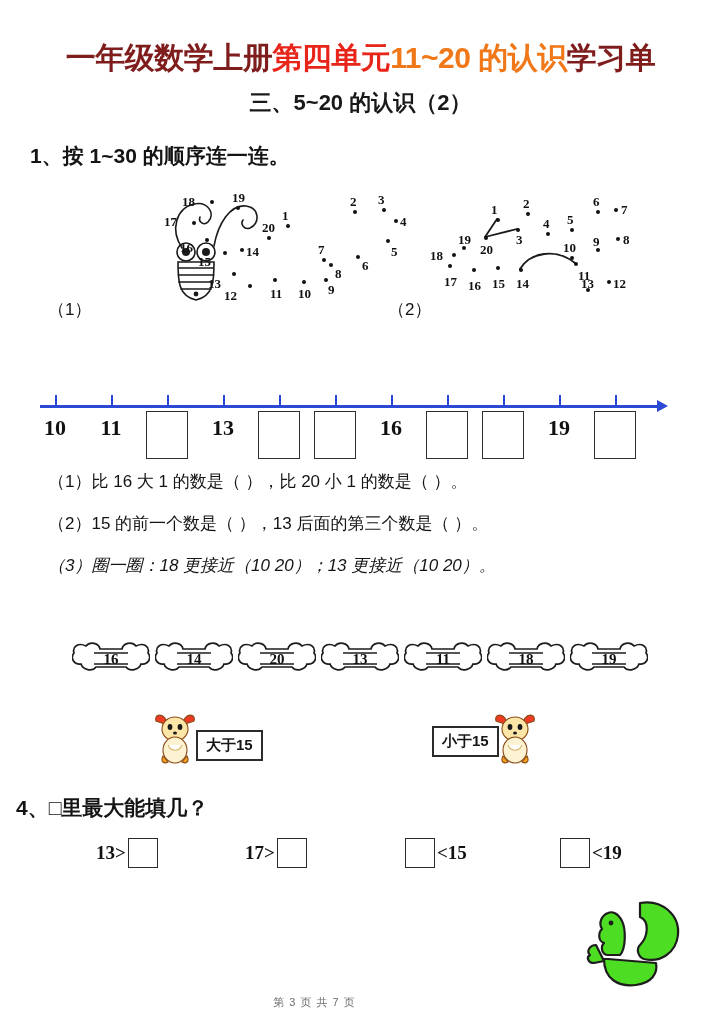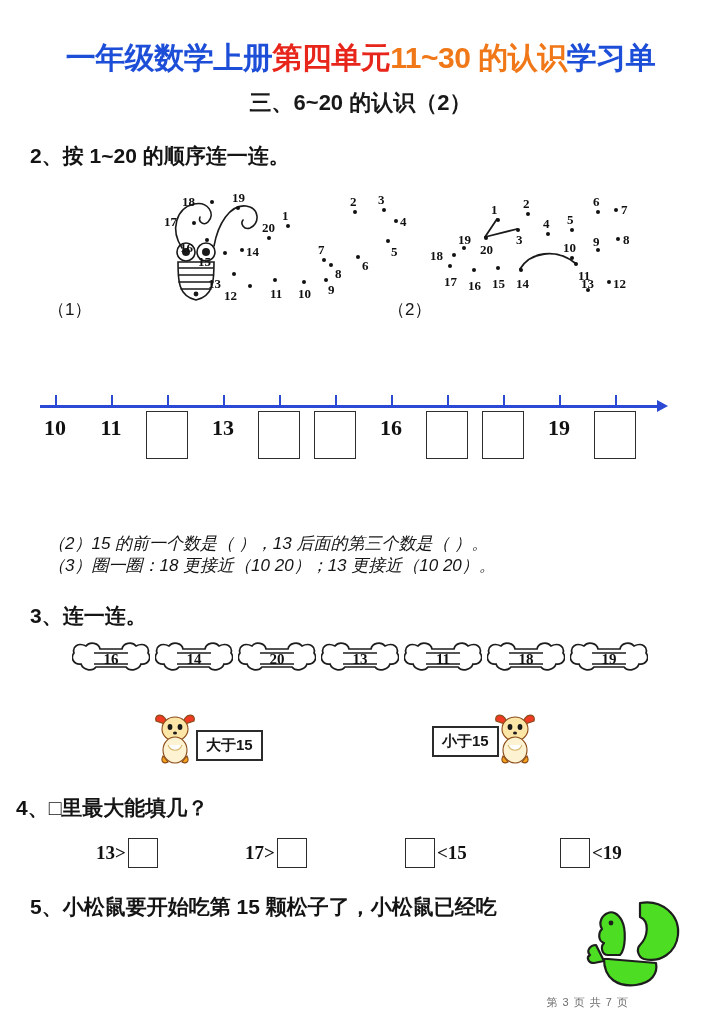--- a/index.html
+++ b/index.html
@@ -13,21 +13,21 @@
   }
   .page { position: relative; width: 721px; height: 1024px; background:#fff; }
 
   
   .title {
     position: absolute; top: 38px; left: 0; width: 721px;
     text-align: center;
     font-size: 30px; font-weight: 700; letter-spacing: -0.5px;
     white-space: nowrap;
   }
-  .t-black { color: #1d4ed8; }
+  .t-black { color: #7f1d1d; }
   .t-red   { color: #e8251a; }
   .t-orange{ color: #f07818; }
 
   .subtitle {
     position: absolute; top: 88px; left: 0; width: 721px;
     text-align: center; font-size: 22px; font-weight: 600; color: #191919;
   }
 
   
   .qhead {
@@ -110,36 +110,36 @@
 
   
   .q5line {
     position: absolute; font-size: 21px; font-weight: 600; color:#141414;
     white-space: nowrap;
   }
   .squirrel { position: absolute; width: 106px; height: 96px; }
 
   
   .footer {
-    position: absolute; bottom: 14px; left: 0; width: 629px; text-align:right;
+    position: absolute; bottom: 14px; left: 0; width: 629px; text-align:center;
     font-size: 11px; color: #6d6d6d; letter-spacing: 1px;
   }
 </style>
 </head>
 <body>
 
 <div class="page">
 
   <div class="title">
-    <span class="t-black">一年级数学上册</span><span class="t-red">第四单元</span><span class="t-orange">11~30 的认识</span><span class="t-black">学习单</span>
+    <span class="t-black">一年级数学上册</span><span class="t-red">第四单元</span><span class="t-orange">11~20 的认识</span><span class="t-black">学习单</span>
   </div>
 
-  <div class="subtitle">三、6~20 的认识（2）</div>
-
-  <div class="qhead" style="left:30px; top:142px;">2、按 1~20 的顺序连一连。</div>
+  <div class="subtitle">三、5~20 的认识（2）</div>
+
+  <div class="qhead" style="left:30px; top:142px;">1、按 1~30 的顺序连一连。</div>
 
   <div class="puzzle" id="puzzle1" style="left:110px; top:188px; width:320px; height:115px;">
     <svg width="320" height="115" style="position:absolute;left:0;top:0;">
       <g fill="none" stroke="#1a1a1a" stroke-width="1.6" stroke-linecap="round">
 
         <path d="M72,60 C60,42 66,20 84,16 C98,13 106,26 98,34 C94,38 88,34 90,29"></path>
 
         <path d="M104,58 C108,36 120,16 136,18 C150,20 150,36 140,40 C134,42 130,36 133,32"></path>
 
         <circle cx="76" cy="64" r="9"></circle>
@@ -274,24 +274,24 @@
         <div class="nl-box" style="left: 258px;"></div>
         <div class="nl-box" style="left: 314px;"></div>
         <div class="nl-cell" style="left: 370px; width: 42px;">16</div>
         <div class="nl-box" style="left: 426px;"></div>
         <div class="nl-box" style="left: 482px;"></div>
         <div class="nl-cell" style="left: 538px; width: 42px;">19</div>
         <div class="nl-box" style="left: 594px;"></div>
       </div>
   </div>
 
-  <div class="qsub" style="left:48px; top:532px;font-style:italic;">（2）15 的前一个数是（   ），13 后面的第三个数是（   ）。</div>
+  <div class="qsub" style="left:48px; top:470px;">（1）比 16 大 1 的数是（   ），比 20 小 1 的数是（   ）。</div>
+  <div class="qsub" style="left:48px; top:512px;">（2）15 的前一个数是（   ），13 后面的第三个数是（   ）。</div>
   <div class="qsub" style="left:48px; top:554px;font-style:italic;">（3）圈一圈：18 更接近（10   20）；13 更接近（10   20）。</div>
 
-  <div class="qhead" style="left:30px; top:602px;">3、连一连。</div>
   <div id="bones-row" style="position:absolute; left:0; top:640px; width:721px; height:44px;">
       <div class="bone" style="left: 72px; top: 0px;">
         <svg width="78" height="38" viewBox="0 0 78 38">
           <g fill="#ffffff" stroke="#1d1d1d" stroke-width="1.7">
             <path d="M14,6 C6,2 0,7 2,13 C-2,18 2,25 9,24 C11,30 20,32 24,27 L54,27 C58,32 67,30 69,24 C76,25 80,18 76,13 C78,7 72,2 64,6 C60,1 51,3 50,9 L28,9 C27,3 18,1 14,6 Z"></path>
             <line x1="22" y1="13" x2="56" y2="13"></line>
             <line x1="22" y1="24" x2="56" y2="24"></line>
           </g>
         </svg>
         <div class="bone-label">16</div>
@@ -407,21 +407,20 @@
       <div class="q4item" style="left: 405px; top: 0px;">
         <span class="sqbox"></span>
         <span>&lt;15</span>
       </div>
       <div class="q4item" style="left: 560px; top: 0px;">
         <span class="sqbox"></span>
         <span>&lt;19</span>
       </div>
     </div>
 
-  <div class="q5line" style="left:30px; top:893px;">5、小松鼠要开始吃第 15 颗松子了，小松鼠已经吃</div>
 
   <div class="squirrel" style="left:578px; top:893px;">
     <svg width="106" height="96" viewBox="0 0 106 96">
       <g fill="#4ddd22" stroke="#1d1d1d" stroke-width="2.2" stroke-linejoin="round">
         <path d="M62,10 C84,6 102,22 100,42 C98,60 82,70 66,66 C60,64 58,56 62,52 C70,44 72,28 62,24 Z"></path>
         <path d="M30,20 C24,22 20,30 24,36 C20,40 20,48 26,50 C22,54 24,62 30,62 L42,62 C48,56 48,36 44,28 C40,20 34,18 30,20 Z"></path>
         <path d="M18,52 C12,52 8,58 12,62 C8,64 10,70 16,70 L26,68 Z"></path>
         <path d="M26,66 C26,86 40,94 58,92 C74,90 80,80 78,70 L30,66 Z"></path>
       </g>
       <circle cx="33" cy="30" r="2.4" fill="#1d1d1d"></circle>

